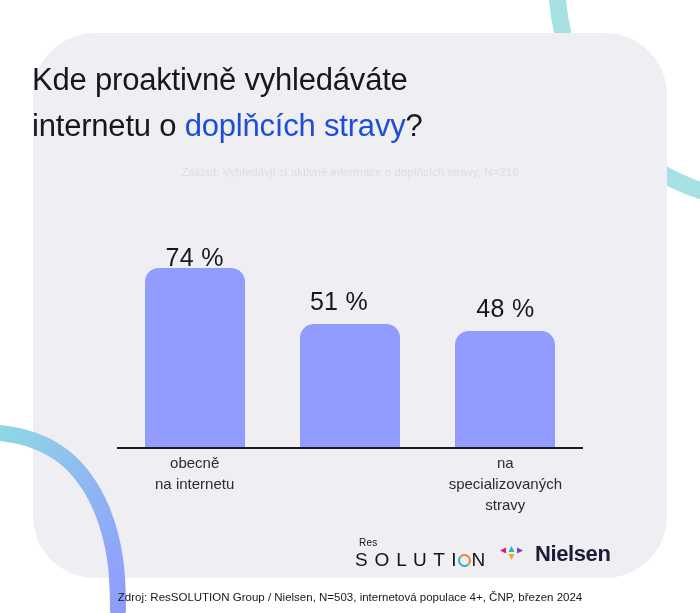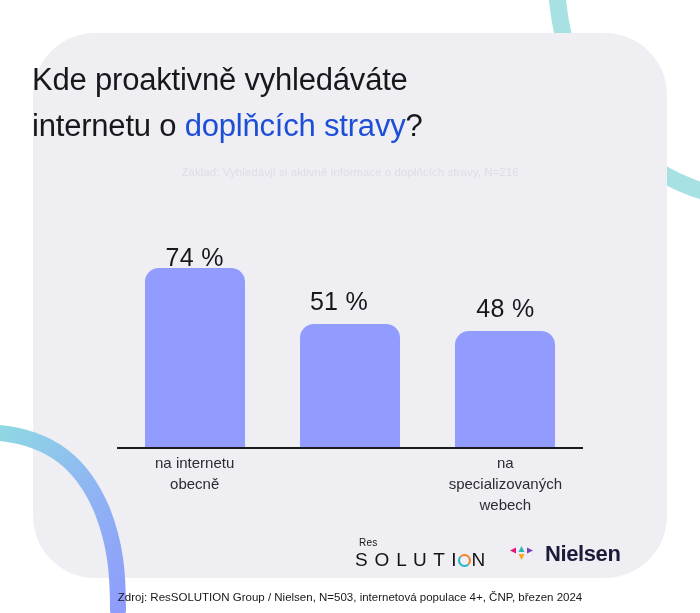--- a/index.html
+++ b/index.html
@@ -145,21 +145,21 @@
   }
 
   
   #logos {
     position: absolute;
     left: 355px;
     top: 537px;
     height: 34px;
     display: flex;
     align-items: center;
-    gap: 22px;
+    gap: 12px;
     z-index: 5;
   }
   .ressolution {
     position: relative;
     display: block;
     line-height: 1;
   }
   .res-small {
     position: absolute;
     left: 4px;
@@ -247,27 +247,27 @@
         </div>
       </div>
     <div class="axis-line" style="background: rgb(27, 27, 32);"></div>
   <div class="bar-value" style="left: 77.6667px; top: 24.92px; margin-top: 12px;">74 %</div>
       <div class="bar-value" style="left: 222px; top: 80.58px;">51 %</div>
       <div class="bar-value" style="left: 388.333px; top: 87.84px;">48 %</div>
     </div>
 
   <div id="cat-labels">
       <div class="cat-label" style="left: 3.66667px; top: 0px;">
+        <div>obecně</div>
         <div>na internetu</div>
-        <div>obecně</div>
       </div>
       <div class="cat-label" style="left: 314.333px; top: 0px;">
         <div>na</div>
         <div>specializovaných</div>
-        <div>webech</div>
+        <div>stravy</div>
       </div>
     </div>
 
   <div id="logos">
     <span class="ressolution">
       <span class="res-small">Res</span>
       <span class="res-main"><span>S O L U T I</span><span class="res-ring"></span><span>N</span></span>
     </span>
     <span class="nielsen">
       <svg width="30" height="20" viewBox="0 0 30 20" aria-hidden="true">

